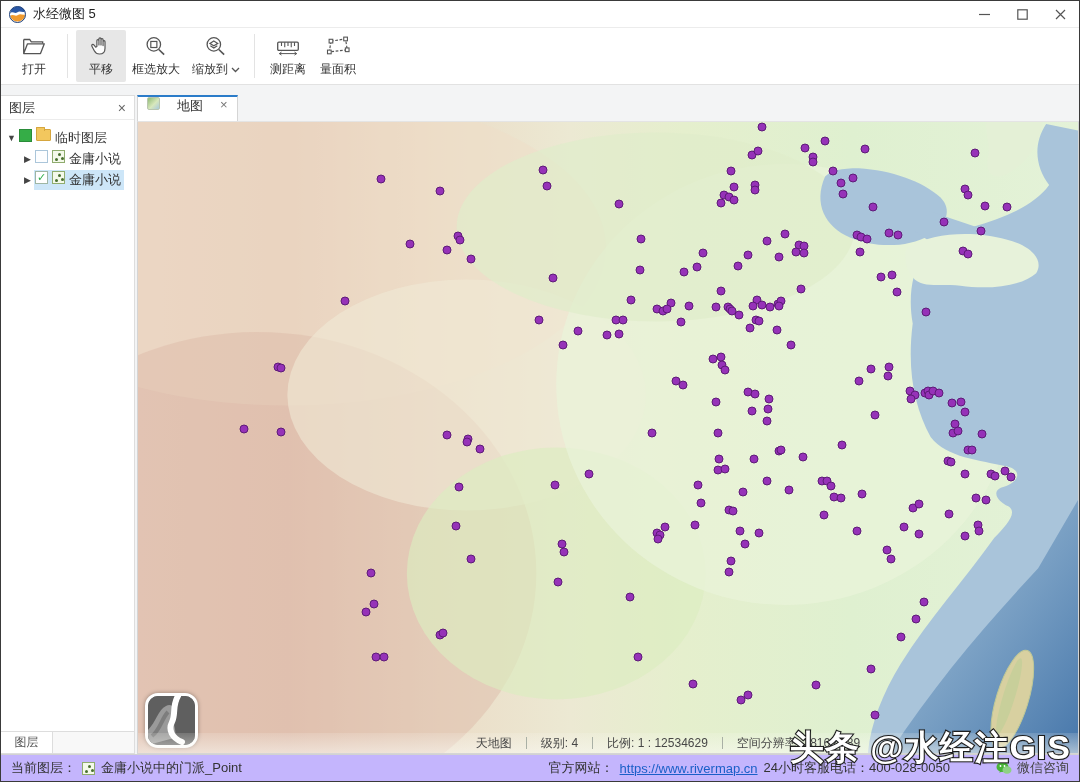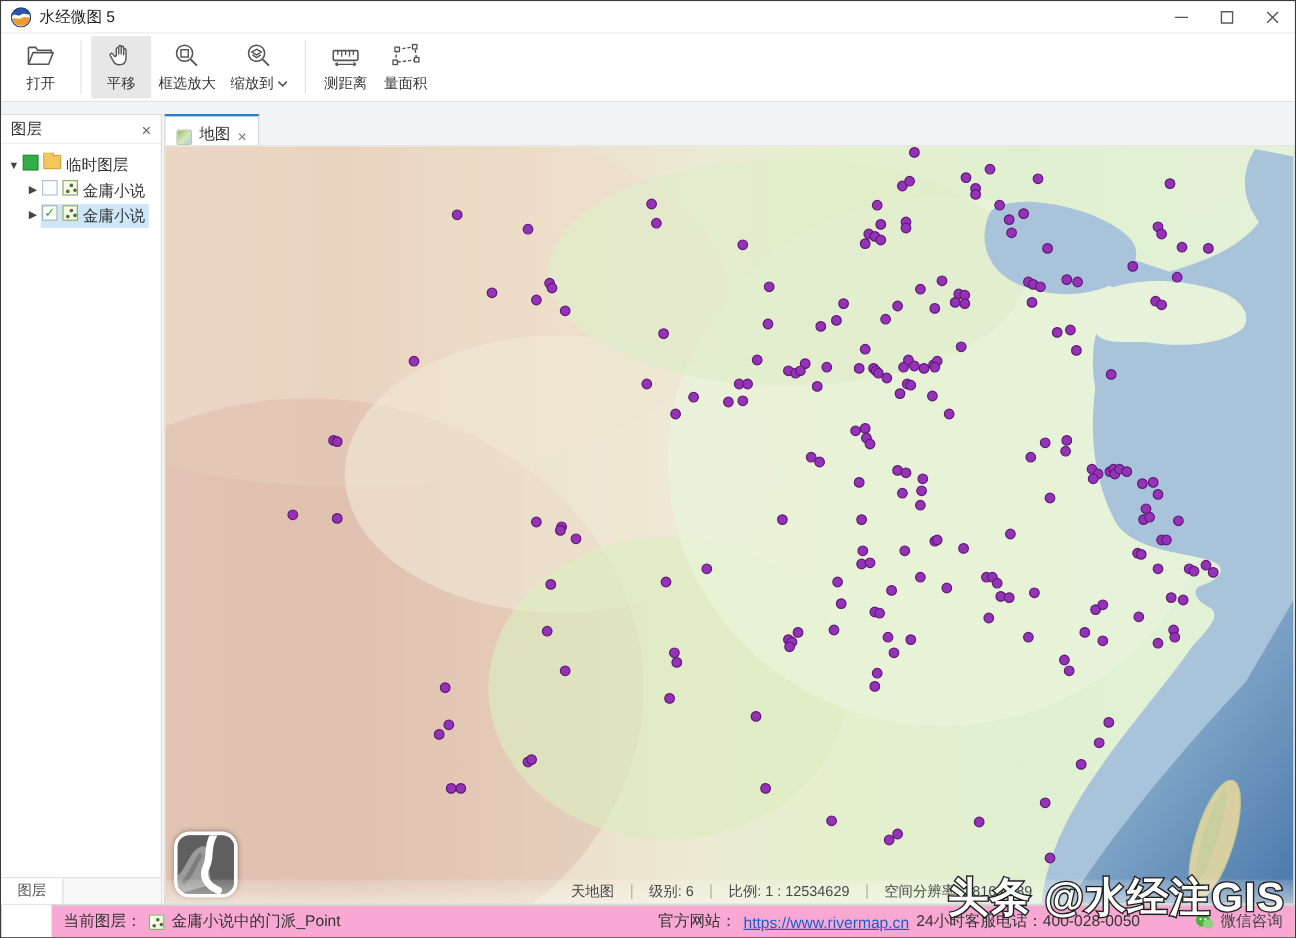--- a/index.html
+++ b/index.html
@@ -50,21 +50,21 @@
   .lyr-ico i:nth-child(1){ left:2px; top:7px; } .lyr-ico i:nth-child(2){ left:5px; top:2px; } .lyr-ico i:nth-child(3){ left:8px; top:6px; }
   .folder-ico { width:15px; height:12px; position:relative; flex:0 0 auto; }
   .folder-ico::before { content:""; position:absolute; inset:0; background:#f2c75e; border:1px solid #d6a63e; border-radius:1px; }
   .folder-ico::after { content:""; position:absolute; left:0; top:-2px; width:7px; height:3px; background:#f2c75e; border:1px solid #d6a63e; border-bottom:none; border-radius:1px 1px 0 0; }
   .sidebar-bottom { height:22px; border-top:1px solid #ddd; background:#f8f8f8; display:flex; }
   .sidebar-bottom .tab { width:52px; background:#fff; border-right:1px solid #ddd; font-size:12px; color:#555; display:flex; align-items:center; justify-content:center; }
 
   
   .main { flex:1; display:flex; flex-direction:column; margin-left:2px; min-width:0; }
   .tabbar { height:26px; display:flex; align-items:flex-end; }
-  .map-tab { height:26px; background:#fff; border:1px solid #d5d5d5; border-bottom:none; border-top:2px solid #2b7cc9; display:flex; align-items:flex-end; gap:6px; padding:0 9px; font-size:13px; color:#333; }
+  .map-tab { height:26px; background:#fff; border:1px solid #d5d5d5; border-bottom:none; border-top:2px solid #2b7cc9; display:flex; align-items:flex-start; gap:17px; padding:0 9px; font-size:13px; color:#333; }
   .map-tab .tab-ico { width:13px; height:13px; border:1px solid #b9c6b0; border-radius:2px; background:linear-gradient(135deg,#8fba74 0%,#d8e8bc 55%,#a9c9dc 100%); }
   .map-tab .close { color:#777; font-size:13px; }
   .map-area { flex:1; position:relative; overflow:hidden; border:1px solid #d5d5d5; border-top:1px solid #e4e4e4; background:#e9edda; min-height:0; }
   .map-area svg.basemap { position:absolute; inset:0; width:100%; height:100%; }
 
   .dots-layer { position:absolute; inset:0; }
   .dot { position:absolute; width:9px; height:9px; border-radius:50%; border:1px solid #5e1b78; transform:translate(-50%,-50%); }
 
   .search-box { position:absolute; left:13px; top:6px; width:272px; height:31px; background:#fff; border:1px solid #e3e3e3; border-radius:3px; display:flex; align-items:center; padding:0 10px; box-shadow:0 1px 2px rgba(0,0,0,.05); }
   .search-box input { border:none; outline:none; flex:1; font-size:14px; color:#333; font-family:inherit; background:transparent; }
@@ -72,21 +72,21 @@
 
   .thumb { position:absolute; left:7px; bottom:5px; width:53px; height:55px; border-radius:13px; border:3px solid #fff; overflow:hidden; background:#636363; box-shadow:0 0 4px rgba(0,0,0,.35); }
 
   .map-status { position:absolute; left:0; right:0; bottom:0; height:20px; display:flex; align-items:center; justify-content:center; gap:0; font-size:12px; color:#474747; background:linear-gradient(rgba(250,250,245,.15),rgba(250,250,245,.55)); padding-left:120px; }
   .map-status .itm { padding:0 14px; white-space:nowrap; }
   .map-status .sep { width:1px; height:12px; background:#a9b0a5; }
 
   .watermark { position:absolute; right:8px; bottom:10px; z-index:40; font-size:34px; font-weight:bold; color:#fff; letter-spacing:1px; -webkit-text-stroke:2.2px #1d1d1d; paint-order:stroke fill; text-shadow:0 0 2px #222; white-space:nowrap; }
 
   
-  .statusbar { height:27px; background:#f9a8d4; border-top:1px solid #d2d2d2; display:flex; align-items:center; font-size:13px; color:#333; padding:0 10px; gap:6px; flex:0 0 auto;margin-left:42px; }
+  .statusbar { height:27px; background:#c4b5fd; border-top:1px solid #d2d2d2; display:flex; align-items:center; font-size:13px; color:#333; padding:0 10px; gap:6px; flex:0 0 auto; }
   .statusbar .right { margin-left:auto; display:flex; align-items:center; gap:6px; }
   .statusbar a.site { color:#1a5fc8; text-decoration:underline; }
   .statusbar .wechat-group { display:flex; align-items:center; gap:5px; margin-left:40px; color:#444; }
 </style>
 </head>
 <body>
 
 <div class="window">
 
   <div class="titlebar">
@@ -502,21 +502,21 @@
             <rect width="47" height="49" fill="#5f5f5f"></rect>
             <path d="M0,34 C8,26 10,14 18,10 C24,7 28,12 26,20 C24,30 30,34 26,42 L0,49 Z" fill="#9a9a9a"></path>
             <path d="M4,40 C12,34 14,22 20,16" fill="none" stroke="#7d7d7d" stroke-width="4"></path>
             <path d="M30,0 C24,10 28,18 24,26 C20,34 24,42 34,46" fill="none" stroke="#fff" stroke-width="6" stroke-linecap="round"></path>
           </svg>
         </div>
 
         <div class="map-status">
           <span class="itm">天地图</span>
           <span class="sep"></span>
-          <span class="itm">级别: 6</span>
+          <span class="itm">级别: 4</span>
           <span class="sep"></span>
           <span class="itm">比例: 1 : 12534629</span>
           <span class="sep"></span>
           <span class="itm">空间分辨率: 3816.4589</span>
         </div>
       </div>
     </div>
   </div>
 
   <div class="watermark">头条 @水经注GIS</div>

